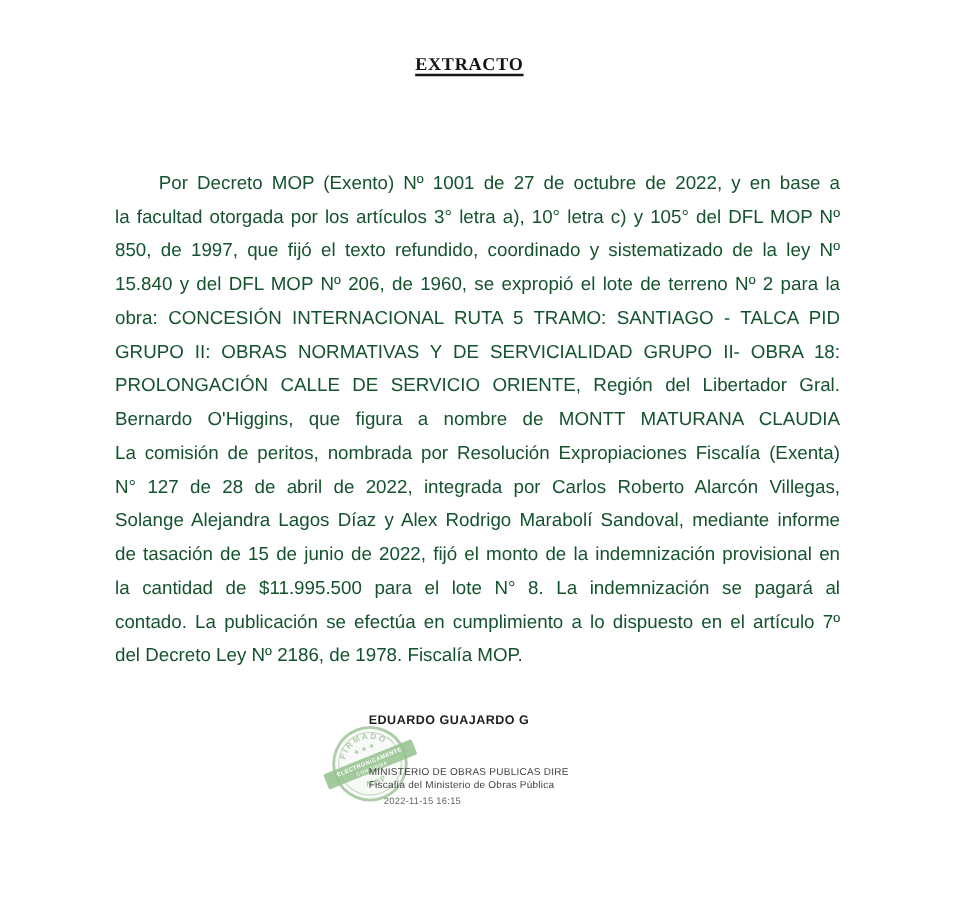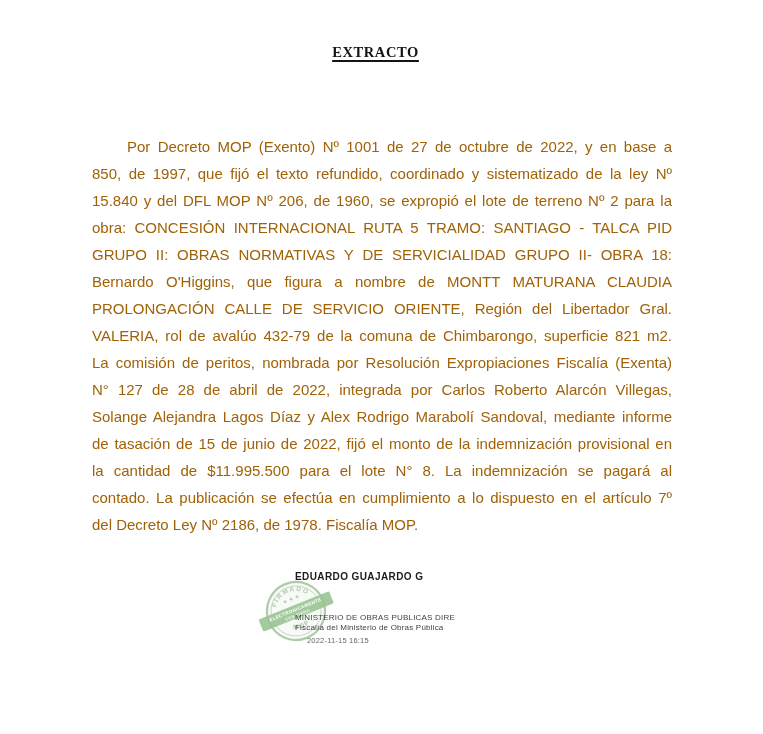--- a/index.html
+++ b/index.html
@@ -32,21 +32,21 @@
     text-decoration-thickness: 1.5px;
     text-underline-offset: 3px;
   }
   .body-paragraph {
     position: absolute;
     left: 92px;
     top: 133px;
     width: 580px;
     font-size: 15px;
     line-height: 27px;
-    color: #a16207;
+    color: #14532d;
   }
   .body-paragraph .line {
     height: 27px;
     white-space: nowrap;
     text-align: justify;
     text-align-last: justify;
   }
   .body-paragraph .line.first {
     text-indent: 35px;
   }
@@ -93,27 +93,27 @@
 </style>
 </head>
 <body>
 
 <div class="doc-title-wrap">
   <span class="doc-title">EXTRACTO</span>
 </div>
 
 <div class="body-paragraph">
     <div class="line first">Por Decreto MOP (Exento) Nº 1001 de 27 de octubre de 2022, y en base a</div>
+    <div class="line">la facultad otorgada por los artículos 3° letra a), 10° letra c) y 105° del DFL MOP Nº</div>
     <div class="line">850, de 1997, que fijó el texto refundido, coordinado y sistematizado de la ley Nº</div>
     <div class="line">15.840 y del DFL MOP Nº 206, de 1960, se expropió el lote de terreno Nº 2 para la</div>
     <div class="line">obra: CONCESIÓN INTERNACIONAL RUTA 5 TRAMO: SANTIAGO - TALCA PID</div>
     <div class="line">GRUPO II: OBRAS NORMATIVAS Y DE SERVICIALIDAD GRUPO II- OBRA 18:</div>
+    <div class="line">PROLONGACIÓN CALLE DE SERVICIO ORIENTE, Región del Libertador Gral.</div>
     <div class="line">Bernardo O'Higgins, que figura a nombre de MONTT MATURANA CLAUDIA</div>
-    <div class="line">PROLONGACIÓN CALLE DE SERVICIO ORIENTE, Región del Libertador Gral.</div>
-    <div class="line">VALERIA, rol de avalúo 432-79 de la comuna de Chimbarongo, superficie 821 m2.</div>
     <div class="line">La comisión de peritos, nombrada por Resolución Expropiaciones Fiscalía (Exenta)</div>
     <div class="line">N° 127 de 28 de abril de 2022, integrada por Carlos Roberto Alarcón Villegas,</div>
     <div class="line">Solange Alejandra Lagos Díaz y Alex Rodrigo Marabolí Sandoval, mediante informe</div>
     <div class="line">de tasación de 15 de junio de 2022, fijó el monto de la indemnización provisional en</div>
     <div class="line">la cantidad de $11.995.500 para el lote N° 8. La indemnización se pagará al</div>
     <div class="line">contado. La publicación se efectúa en cumplimiento a lo dispuesto en el artículo 7º</div>
     <div class="line last">del Decreto Ley Nº 2186, de 1978. Fiscalía MOP.</div>
   </div>
 
 <svg class="seal" width="84" height="72" viewBox="0 0 84 72">

